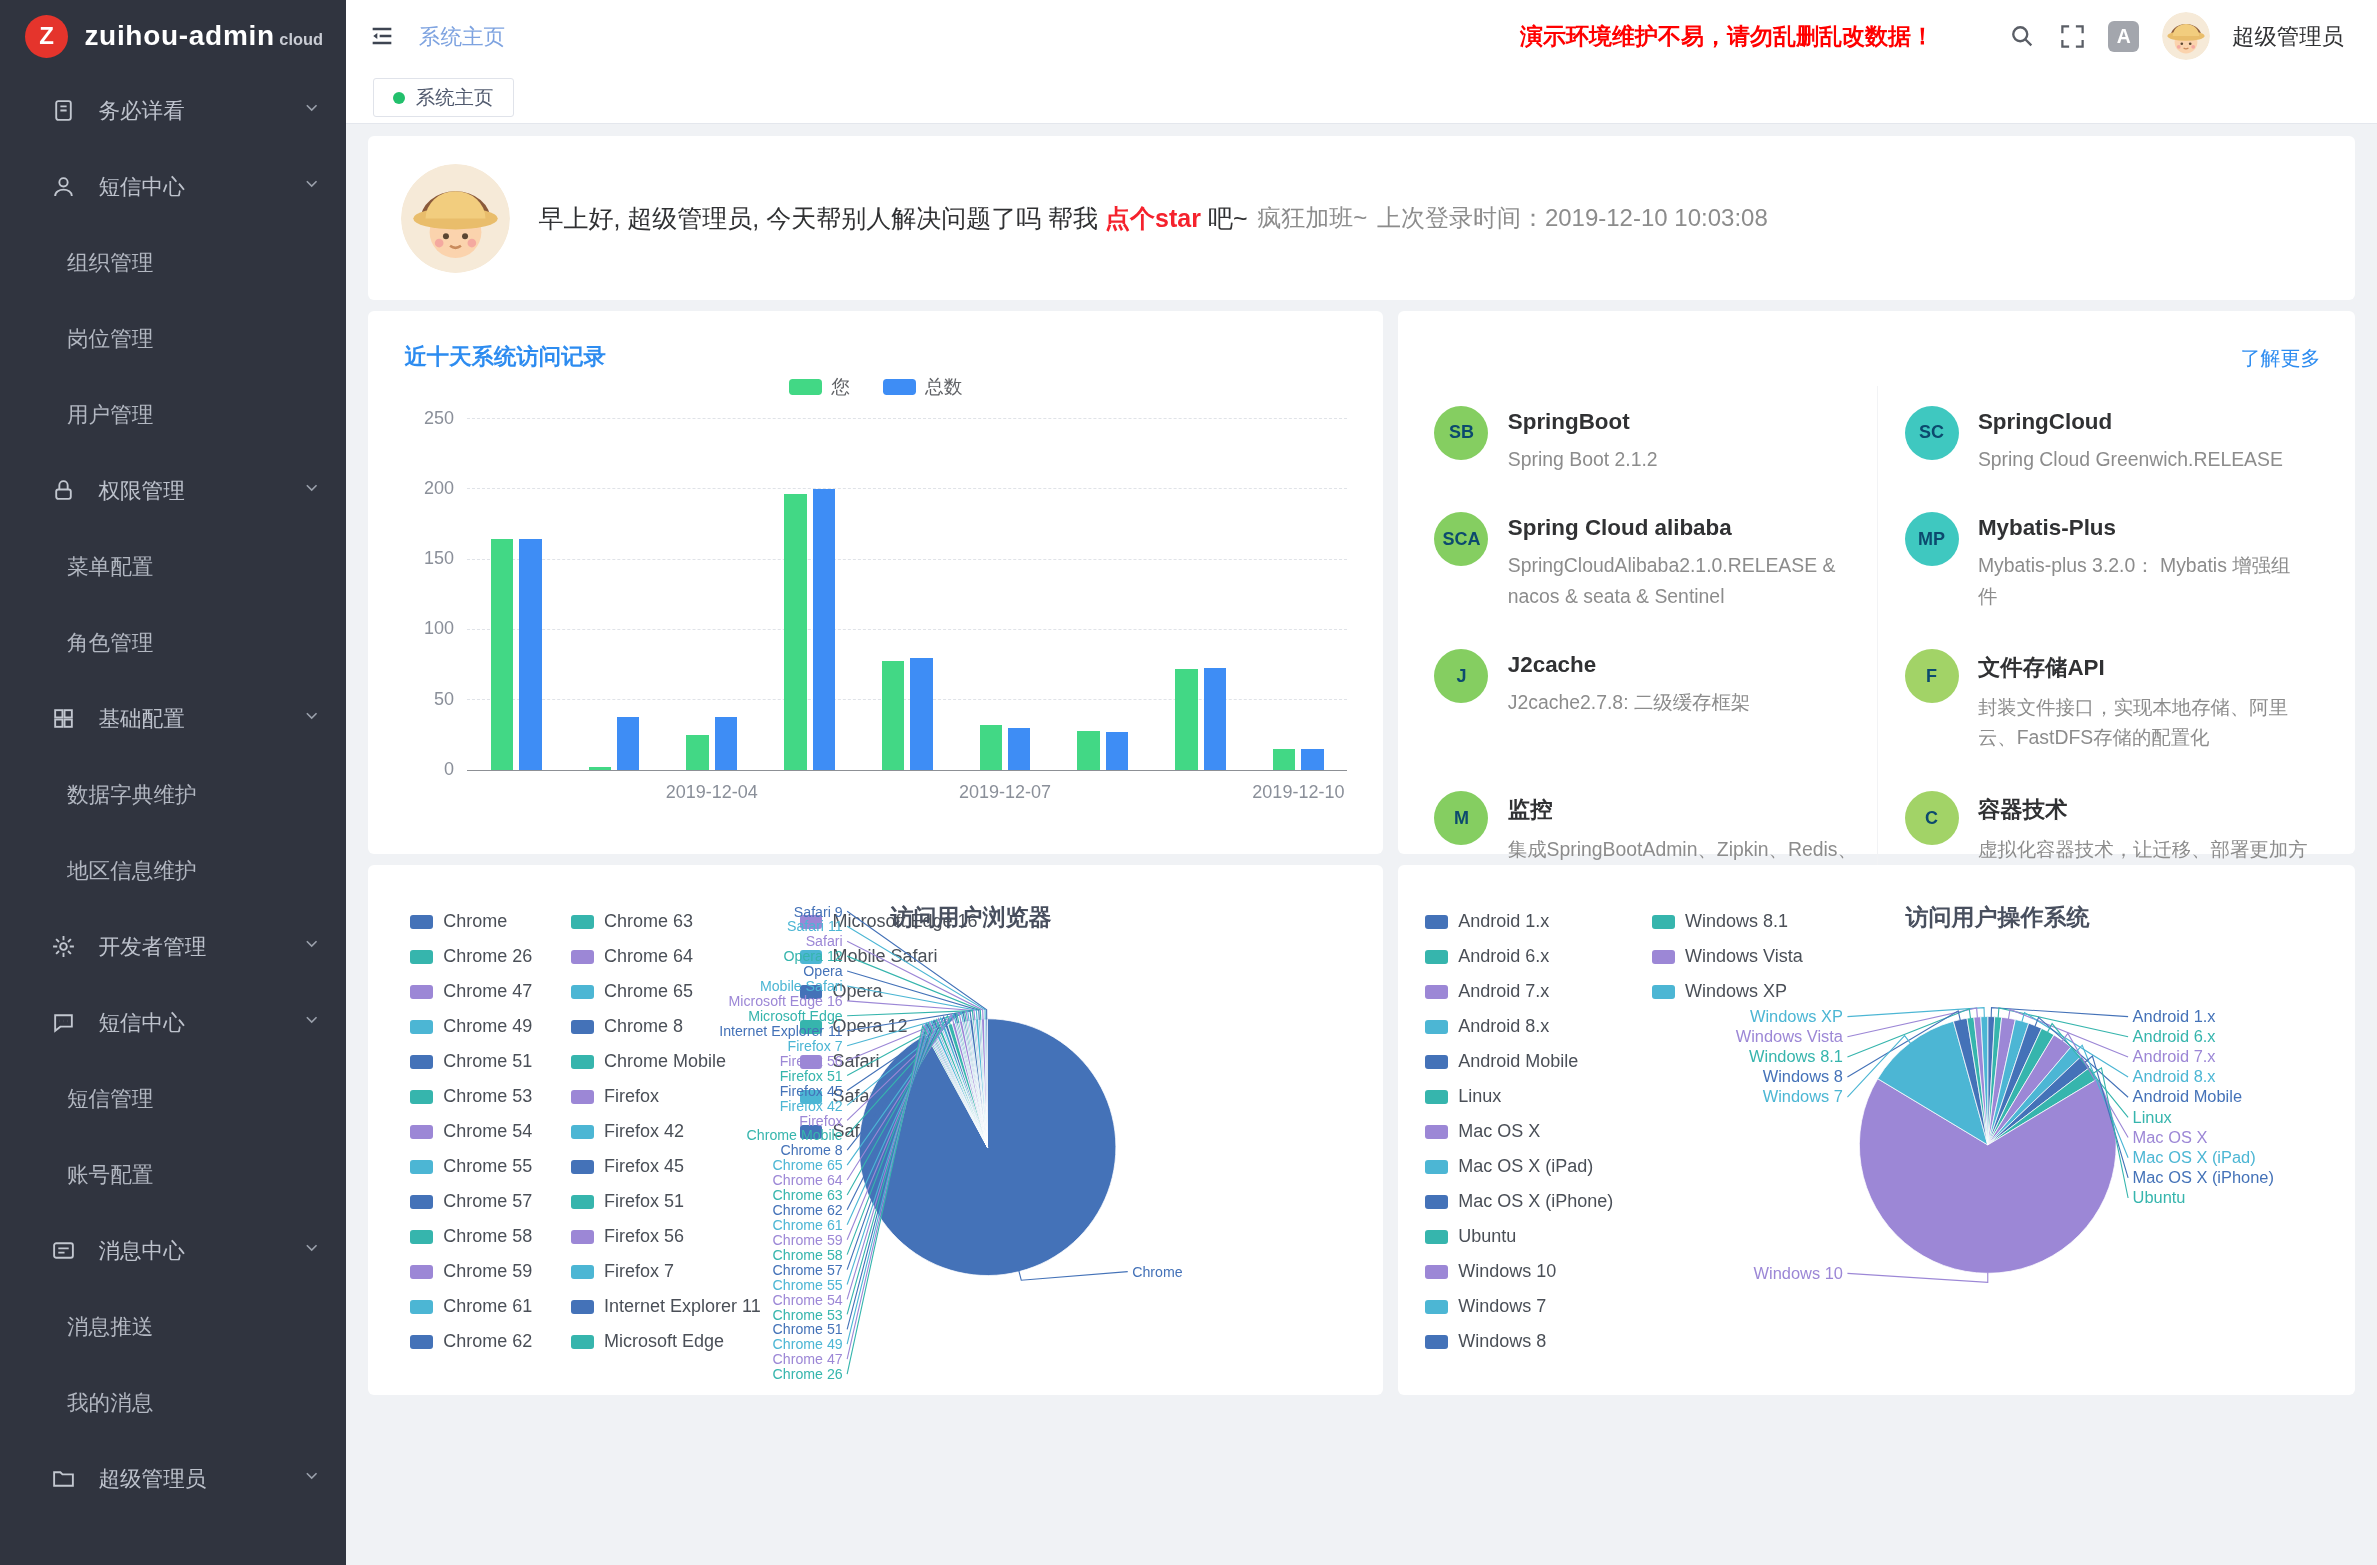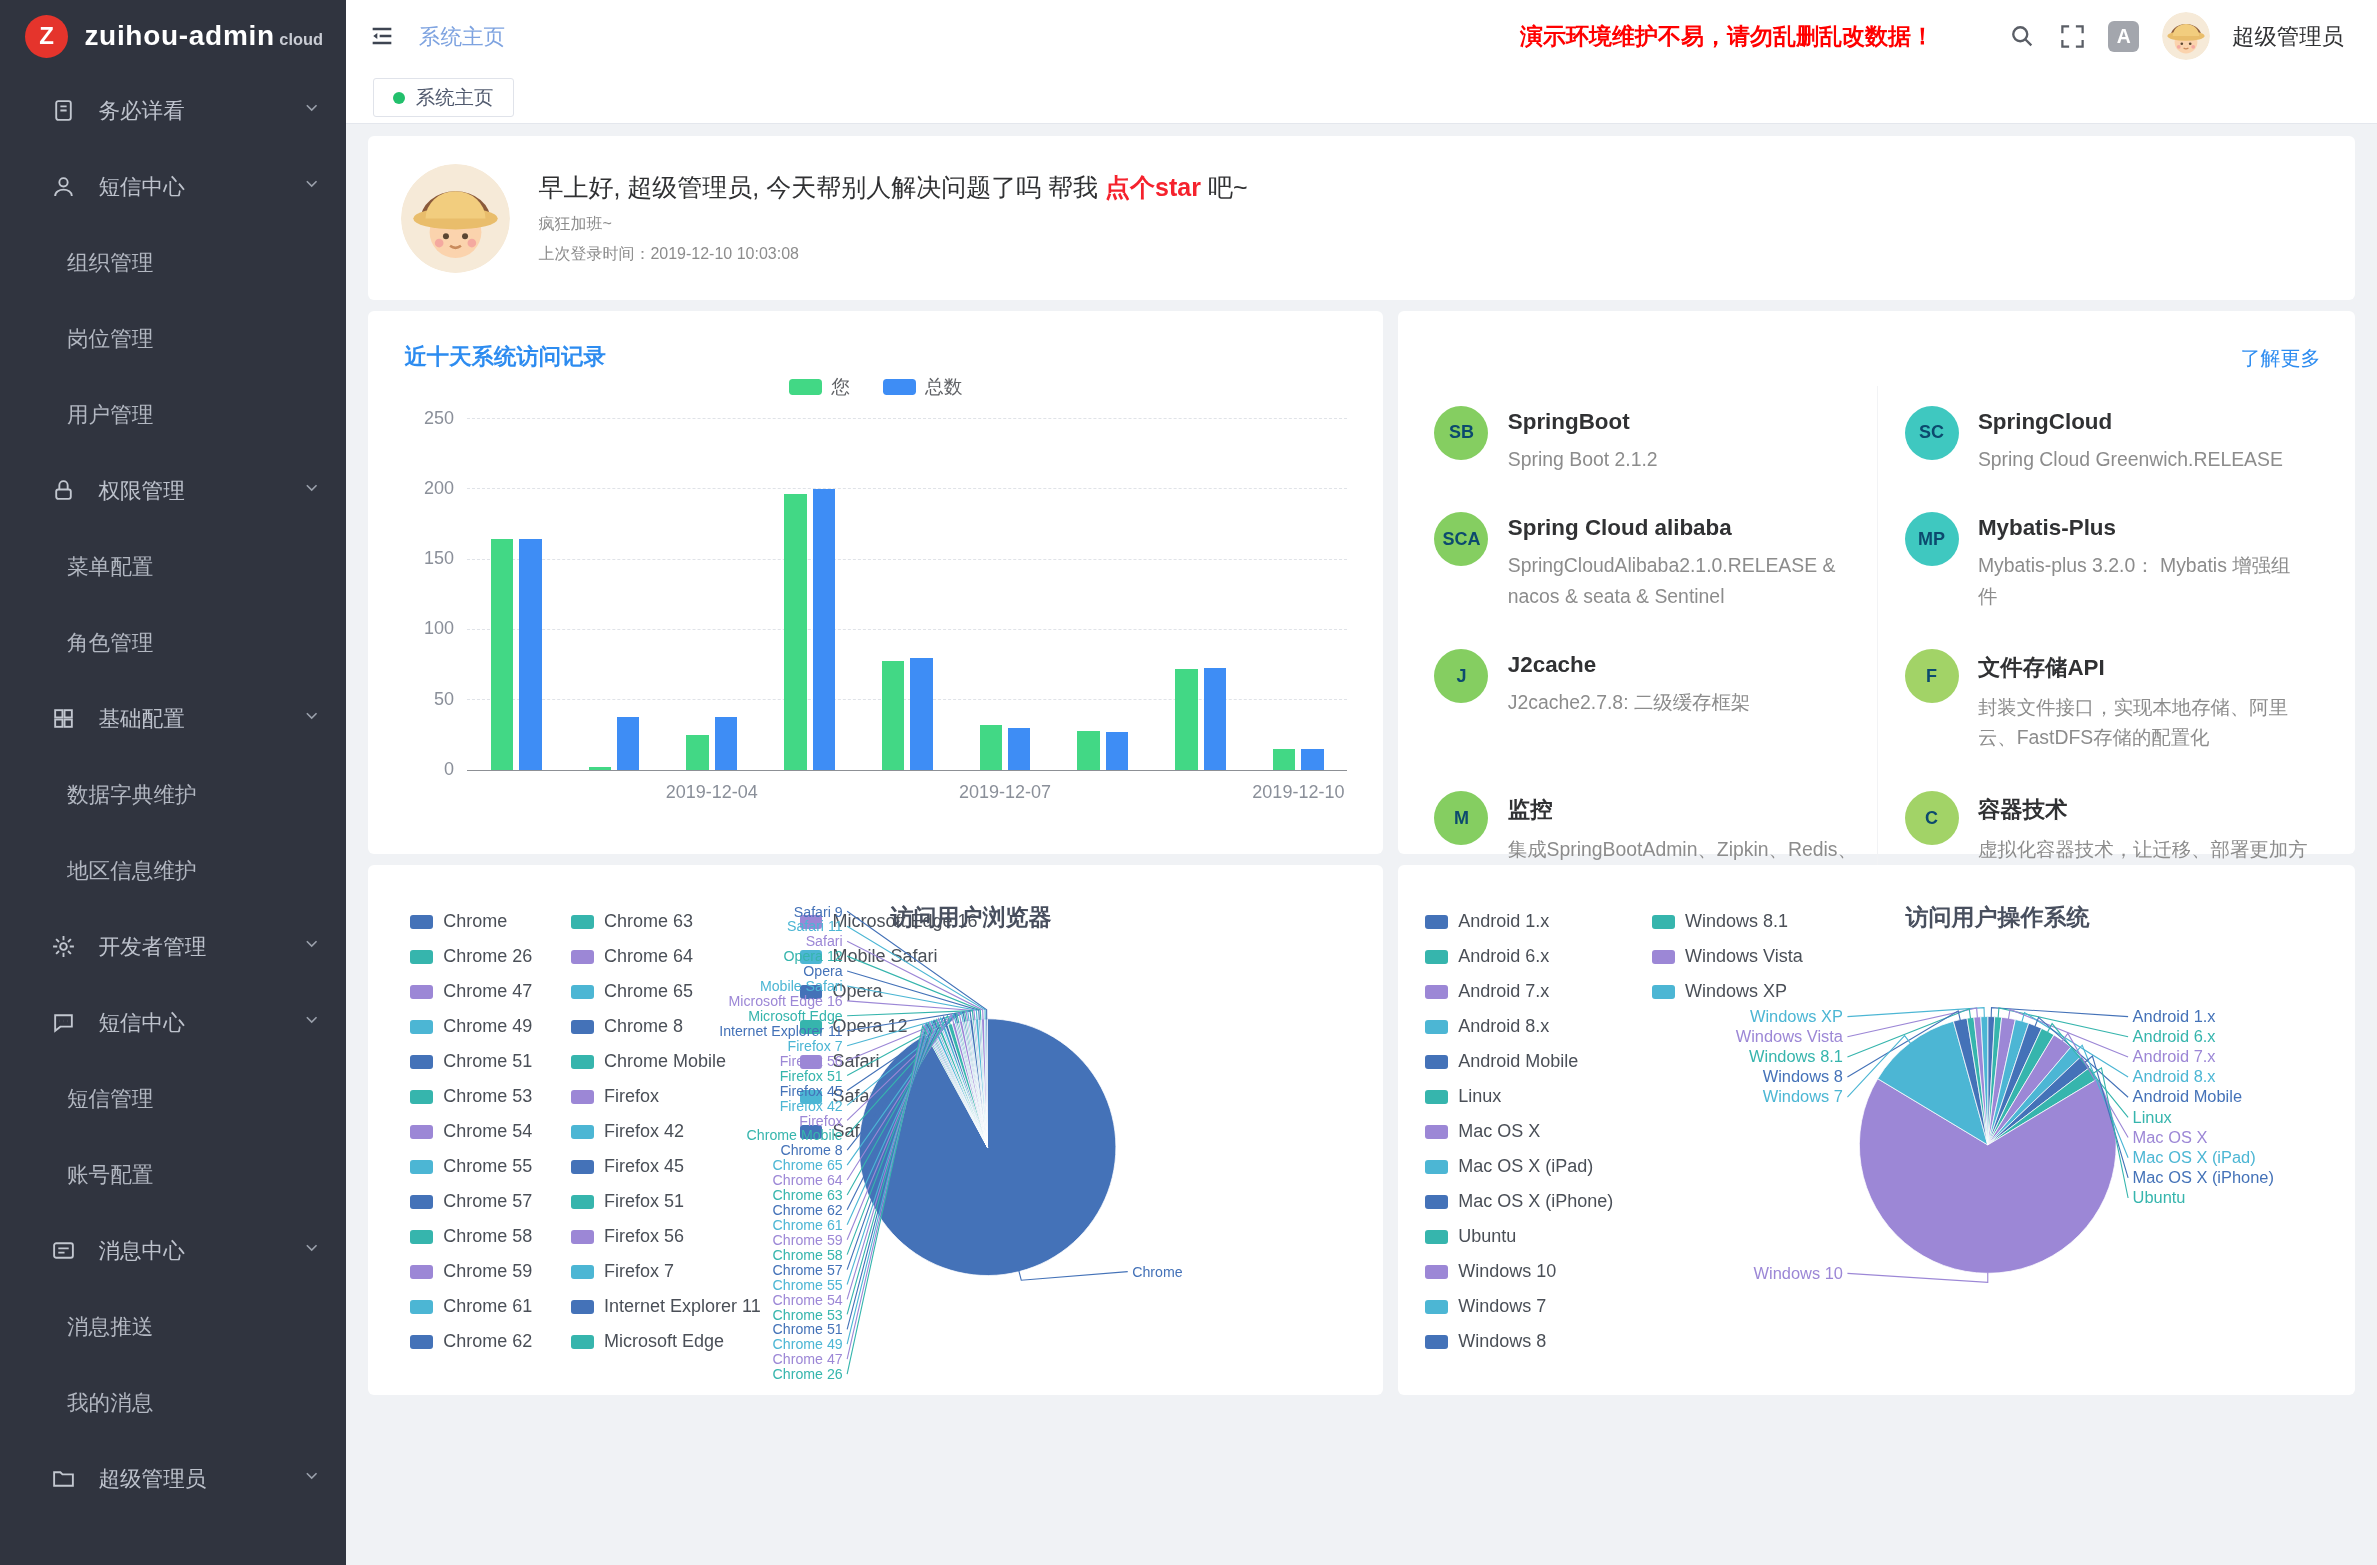--- a/index.html
+++ b/index.html
@@ -37,24 +37,24 @@
 
   .tabbar{height:52px;background:#fff;border-bottom:0.7px solid #e4e7ed;display:flex;align-items:center;padding-left:27px}
   .tab{display:flex;align-items:center;gap:10.4px;height:39px;padding:0 19.4px;border:0.7px solid #e0e3ea;border-radius:3px;background:#fff;color:#515a6e;font-size:19.4px;cursor:pointer}
   .tab-dot{width:12px;height:12px;border-radius:50%;background:#22c06c}
 
   .content{flex:1;background:#f0f2f5;padding:12px 22.4px;display:flex;flex-direction:column;gap:11.2px;overflow:hidden}
   .card{background:#fff;border-radius:6px}
 
   
   .welcome{height:164px;display:flex;align-items:center;gap:28px;padding:0 33px}
-  .w-text{display:flex;flex-direction:column;gap:9.7px}
+  .w-text{display:flex;flex-direction:row;gap:9.7px}
   .greeting{font-size:25px;font-weight:500;color:#303133}
   .star{color:#f5222d;font-weight:600;cursor:pointer}
-  .w-sub,.w-last{color:#8c8c8c;font-size:16px}
+  .w-sub,.w-last{color:#8c8c8c;font-size:24px}
   .w-stats{margin-left:auto;display:flex;gap:224px;padding-right:97px}
   .stat{display:flex;flex-direction:column;align-items:center;gap:15px}
   .stat-label{font-size:21.6px;color:#4f5459}
   .stat-value{font-size:24px;color:#2d7ff0}
 
   
   .charts-row{display:flex;gap:15px;height:543px}
   .bar-card{width:1015px;min-width:1015px;padding:30px 36px;position:relative}
   .bar-title{color:#2d8cf0;font-size:22.4px;font-weight:600}
   .bar-legend{position:absolute;top:63px;left:0;right:0;display:flex;justify-content:center;gap:33px}

